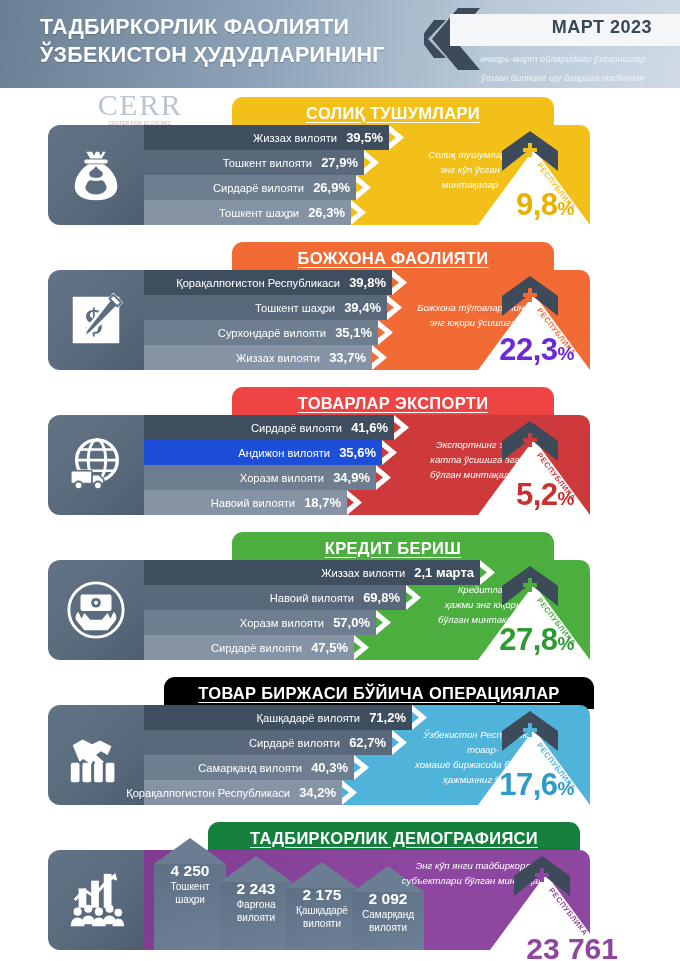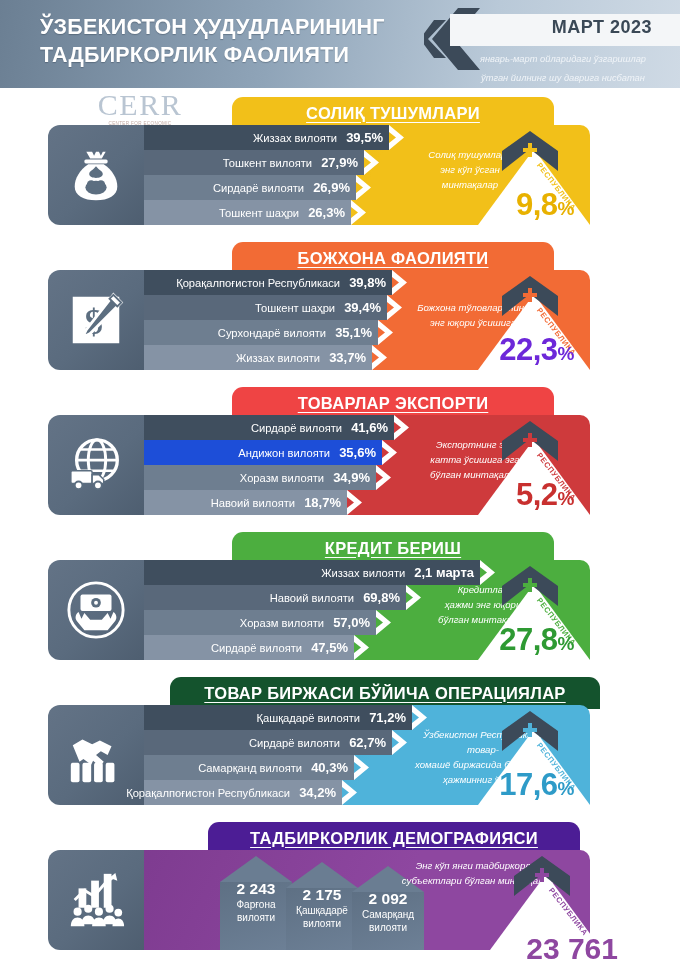--- a/index.html
+++ b/index.html
@@ -137,22 +137,22 @@
     font-weight: bold; font-size: 30px; color: #8e47a0; letter-spacing: 0;
   }
 </style>
 </head>
 <body>
 
 <div class="page">
 
   <div class="header">
     <div class="header-title">
+      <div>ТАДБИРКОРЛИК ФАОЛИЯТИ</div>
       <div>ЎЗБЕКИСТОН ҲУДУДЛАРИНИНГ</div>
-      <div>ТАДБИРКОРЛИК ФАОЛИЯТИ</div>
     </div>
     <svg class="chev" viewBox="0 0 56 62">
       <polygon points="34,0 56,0 30,31 56,62 34,62 8,31" fill="#3c4a59"></polygon>
       <polygon points="10,12 22,12 4,31 22,50 10,50 -4,31" fill="#3c4a59"></polygon>
     </svg>
     <div class="date-band"></div>
     <div class="date-text">МАРТ 2023</div>
     <div class="date-sub" style="white-space: pre-line;">январь-март ойларидаги ўзгаришлар
 ўтган йилнинг шу даврига нисбатан</div>
   </div>
@@ -434,21 +434,21 @@
       <div class="mountain"></div>
       <svg class="chev-up" viewBox="0 0 56 42">
         <polygon points="28,0 56,20 56,40 28,18 0,40 0,20" fill="#3c4a59"></polygon>
         <path d="M26 12 h4 v5 h5 v4 h-5 v5 h-4 v-5 h-5 v-4 h5z" fill="#4CAE3F"></path>
       </svg>
       <div class="rep-word" style="color:#4CAE3F">РЕСПУБЛИКА</div>
       <div class="rep-value" style="color:#2E9A33">27,8<span class="pct">%</span></div>
     </div>
     </div>
     <div class="section" style="top:677px">
-      <div class="sec-head" style="background:#14532d;left:170px;width:430px">
+      <div class="sec-head" style="background:#000000;left:164px;width:430px">
         <span>ТОВАР БИРЖАСИ БЎЙИЧА ОПЕРАЦИЯЛАР</span>
       </div>
       <div class="sec-body" style="background:linear-gradient(115deg, #2E9BC8 0%, #4FB3DA 55%, #4FB3DA 100%)">
       </div>
       <div class="icon-panel">
           <svg viewBox="0 0 64 64">
             <path d="M8 22 l10-6 10 5 8-4 12 6 -4 9 -7-4 -5 4 8 7 -4 5 -7-6 -2 4 -8-6 -4 3z" fill="#fff"></path>
             <rect x="6" y="40" width="9" height="20" rx="2" fill="#fff"></rect>
             <rect x="18" y="40" width="9" height="20" rx="2" fill="#fff"></rect>
             <rect x="30" y="40" width="9" height="20" rx="2" fill="#fff"></rect>
@@ -501,21 +501,21 @@
       <div class="mountain"></div>
       <svg class="chev-up" viewBox="0 0 56 42">
         <polygon points="28,0 56,20 56,40 28,18 0,40 0,20" fill="#3c4a59"></polygon>
         <path d="M26 12 h4 v5 h5 v4 h-5 v5 h-4 v-5 h-5 v-4 h5z" fill="#4FB3DA"></path>
       </svg>
       <div class="rep-word" style="color:#4FB3DA">РЕСПУБЛИКА</div>
       <div class="rep-value" style="color:#2E9BC8">17,6<span class="pct">%</span></div>
     </div>
     </div>
   <div class="section" style="top:822px">
-    <div class="sec-head" style="background:#4c1d95;left:208px;width:372px">
+    <div class="sec-head" style="background:#15803d;left:208px;width:372px">
       <span>ТАДБИРКОРЛИК ДЕМОГРАФИЯСИ</span>
     </div>
     <div class="sec-body" style="background:linear-gradient(115deg, #7C3A8E 0%, #8E47A0 60%, #8E47A0 100%)"></div>
     <div class="icon-panel">
           <svg viewBox="0 0 64 64">
             <rect x="14" y="20" width="8" height="20" fill="#fff"></rect>
             <rect x="27" y="12" width="8" height="28" fill="#fff"></rect>
             <rect x="40" y="5" width="8" height="35" fill="#fff"></rect>
             <polyline points="10,32 20,22 30,28 42,14 52,7" fill="none" stroke="#fff" stroke-width="3"></polyline>
             <polygon points="52,4 54,12 46,9" fill="#fff"></polygon>
@@ -527,20 +527,25 @@
               <circle cx="35" cy="44" r="4.2"></circle>
               <path d="M28 59 c0-6 3-9 7-9 s7 3 7 9z"></path>
               <circle cx="46" cy="41" r="4.2"></circle>
               <path d="M39 57 c0-6 3-9 7-9 s7 3 7 9z"></path>
               <circle cx="55" cy="45" r="4"></circle>
               <path d="M49 59 c0-5 2.6-8 6-8 s6 3 6 8z"></path>
             </g>
           </svg>
         </div>
     <div class="pents">
+          <div class="pent" style="left:10px;height:86px">
+      <div class="pent-num">4 250</div>
+      <div class="pent-name" style="white-space:pre-line">Тошкент
+шаҳри</div>
+    </div>
           <div class="pent" style="left:76px;height:68px">
       <div class="pent-num">2 243</div>
       <div class="pent-name" style="white-space:pre-line">Фарғона
 вилояти</div>
     </div>
           <div class="pent" style="left:142px;height:62px">
       <div class="pent-num">2 175</div>
       <div class="pent-name" style="white-space:pre-line">Қашқадарё
 вилояти</div>
     </div>

